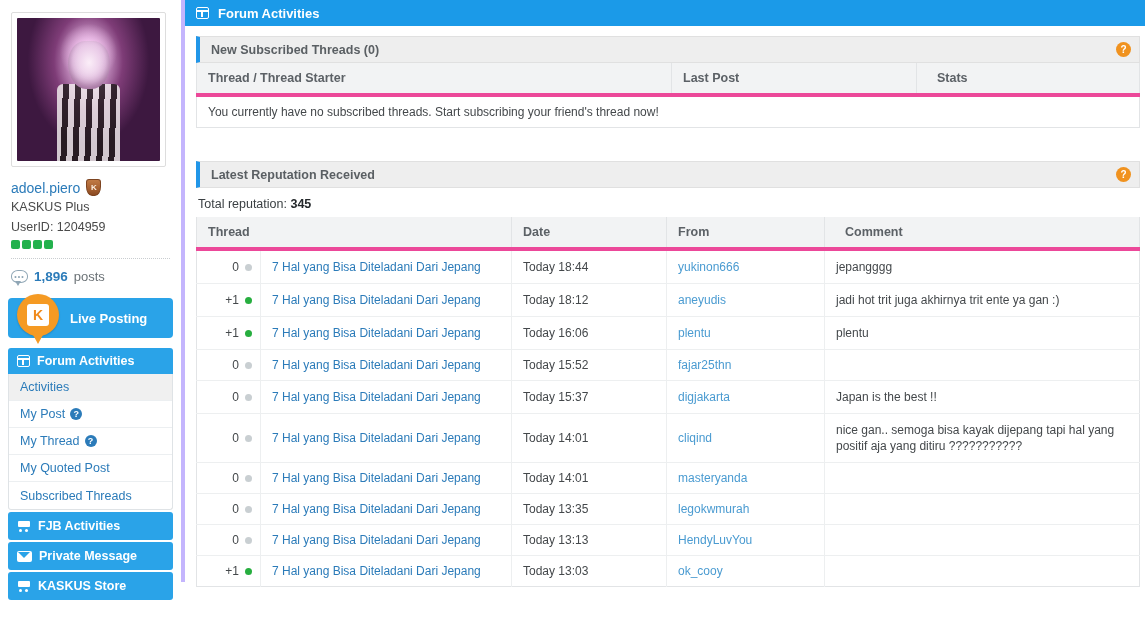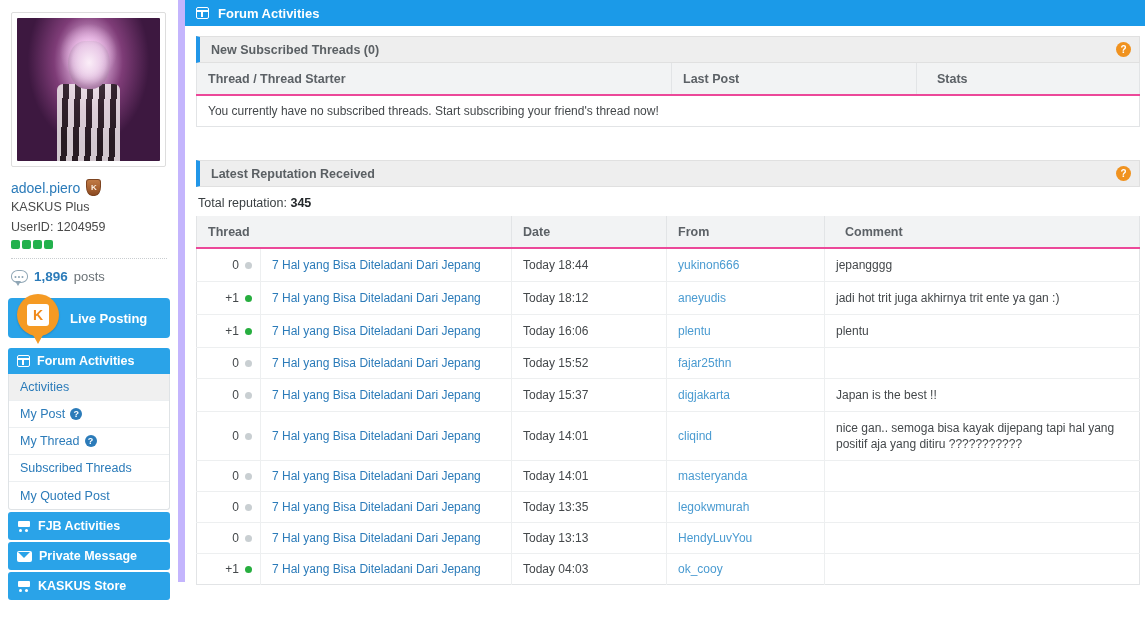--- a/index.html
+++ b/index.html
@@ -9,21 +9,21 @@
     background: #ffffff;
     font-family: "Liberation Sans", sans-serif;
     overflow: hidden;
   }
   #app { position: relative; width: 1145px; height: 630px; display: flex; background:#fff; }
 
   
   .sidebar {
     width: 185px; flex: 0 0 185px; height: 582px;
     background: #ffffff;
-    border-right: 7px solid #c4b5fd;
+    border-right: 4px solid #c4b5fd;
     padding: 0;
   }
   .avatar-frame {
     margin: 12px 11px 0 11px;
     width: 155px; height: 155px;
     background: #ffffff;
     border: 1px solid #dddddd;
     padding: 5px;
     border-radius: 2px;
   }
@@ -158,21 +158,21 @@
   }
   .panel-bar.second { margin-top: 33px; }
   .qmark {
     width:15px;height:15px;border-radius:50%;background:#f0921f;color:#fff;
     font-size:10px;font-weight:bold;display:flex;align-items:center;justify-content:center;line-height:1;
   }
 
   table { border-collapse: collapse; width: 100%; table-layout: fixed; }
   .tbl { border:1px solid #e2e4e6; border-top:none; }
   .tbl th {
-    background:#f2f3f4; border-right:1px solid #e2e4e6; border-bottom:2px solid #ec4899;
+    background:#f2f3f4; border-right:1px solid #e2e4e6; border-bottom:4px solid #ec4899;
     text-align:left; font-size:12.5px; color:#5c6166; font-weight:bold;
     padding: 8px 0 8px 11px; height:32px;
   }
   .tbl th:last-child { border-right:none;padding-left:20px; }
   .tbl td {
     border-right:1px solid #edeff0; border-bottom:1px solid #edeff0;
     font-size:12px; color:#44484b; padding: 8px 11px; vertical-align: middle;
   }
   .tbl td:last-child { border-right:none; }
   .tbl tr:last-child td { border-bottom:none; }
@@ -242,24 +242,24 @@
       </div>
       <div class="nav-item">
         <span>My Post</span>
         <span class="help-dot">?</span>
       </div>
       <div class="nav-item">
         <span>My Thread</span>
         <span class="help-dot">?</span>
       </div>
       <div class="nav-item">
+        <span>My Quoted Post</span>
+      </div>
+      <div class="nav-item">
         <span>Subscribed Threads</span>
-      </div>
-      <div class="nav-item">
-        <span>My Quoted Post</span>
       </div>
     </div>
 
     <div class="nav-head solo">
       <span class="cart-icon"></span>
       <span>FJB Activities</span>
     </div>
     <div class="nav-head solo">
       <span class="mail-icon"></span>
       <span>Private Message</span>
@@ -389,21 +389,21 @@
             <tr>
               <td class="score-cell"><span>0</span><span class="dot neu"></span></td>
               <td><span class="thread-link">7 Hal yang Bisa Diteladani Dari Jepang</span></td>
               <td>Today 13:13</td>
               <td><span class="user-link">HendyLuvYou</span></td>
               <td class="cmt"></td>
             </tr>
             <tr>
               <td class="score-cell"><span>+1</span><span class="dot pos"></span></td>
               <td><span class="thread-link">7 Hal yang Bisa Diteladani Dari Jepang</span></td>
-              <td>Today 04:03</td>
+              <td>Today 13:03</td>
               <td><span class="user-link">ok_cooy</span></td>
               <td class="cmt"></td>
             </tr>
           </tbody>
       </table>
 
     </div>
   </section>
 </div>
 

